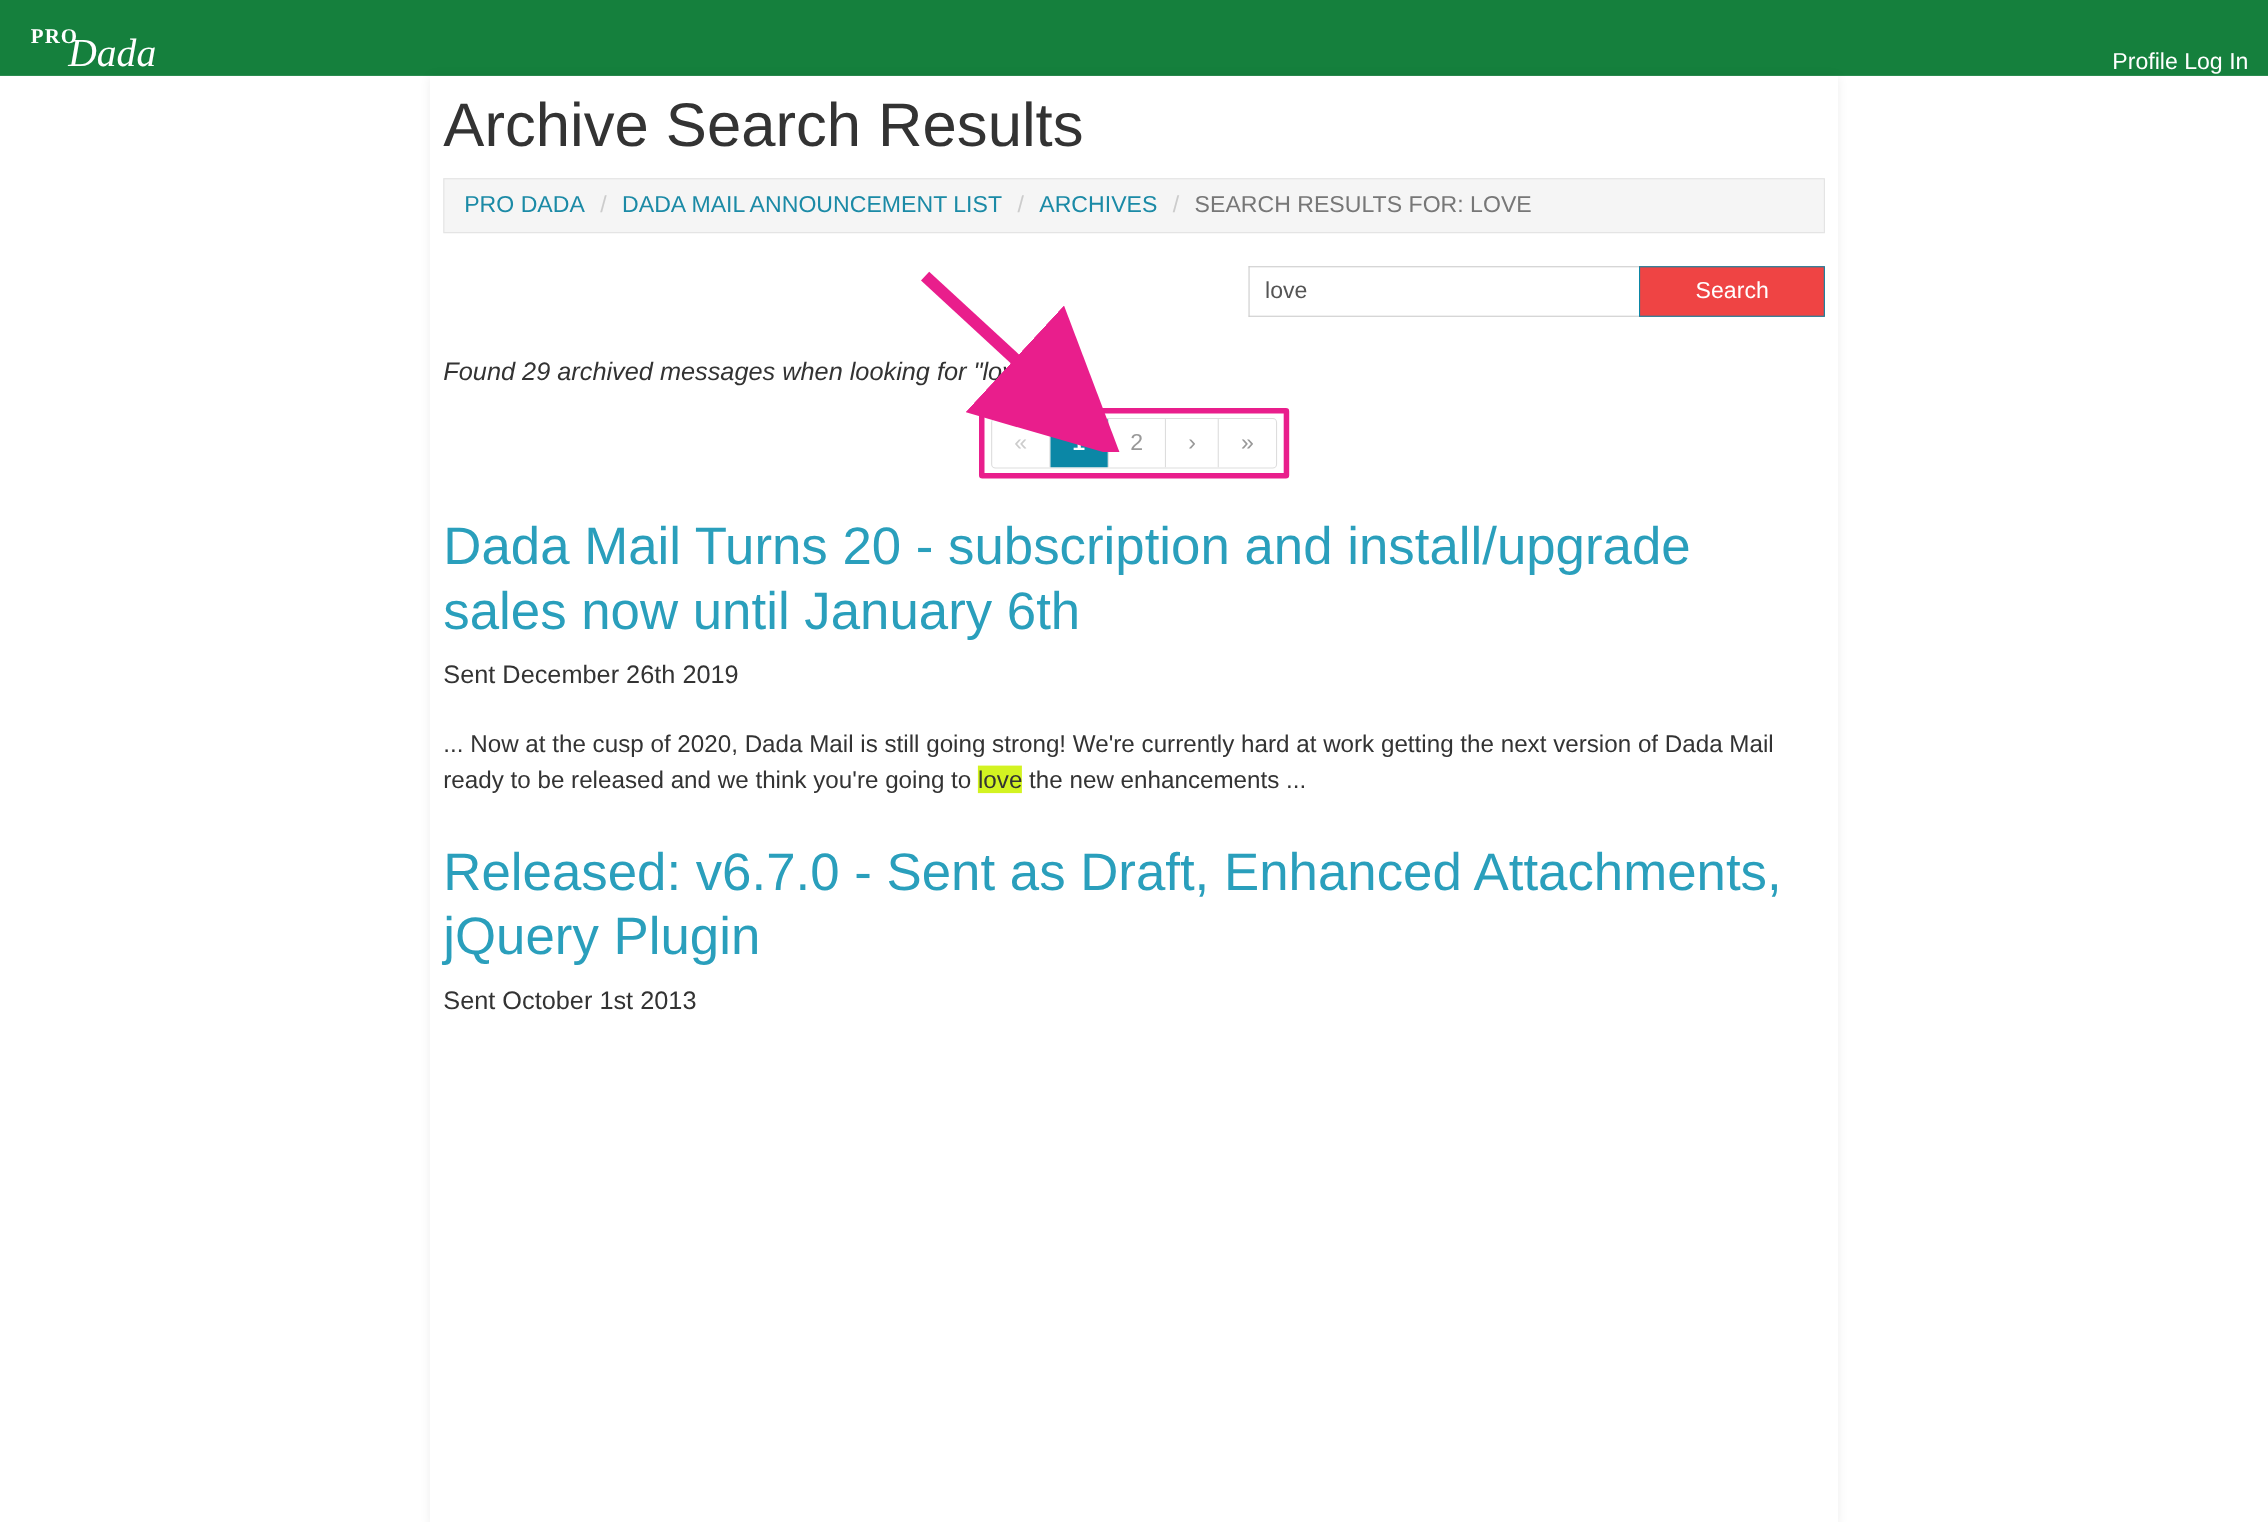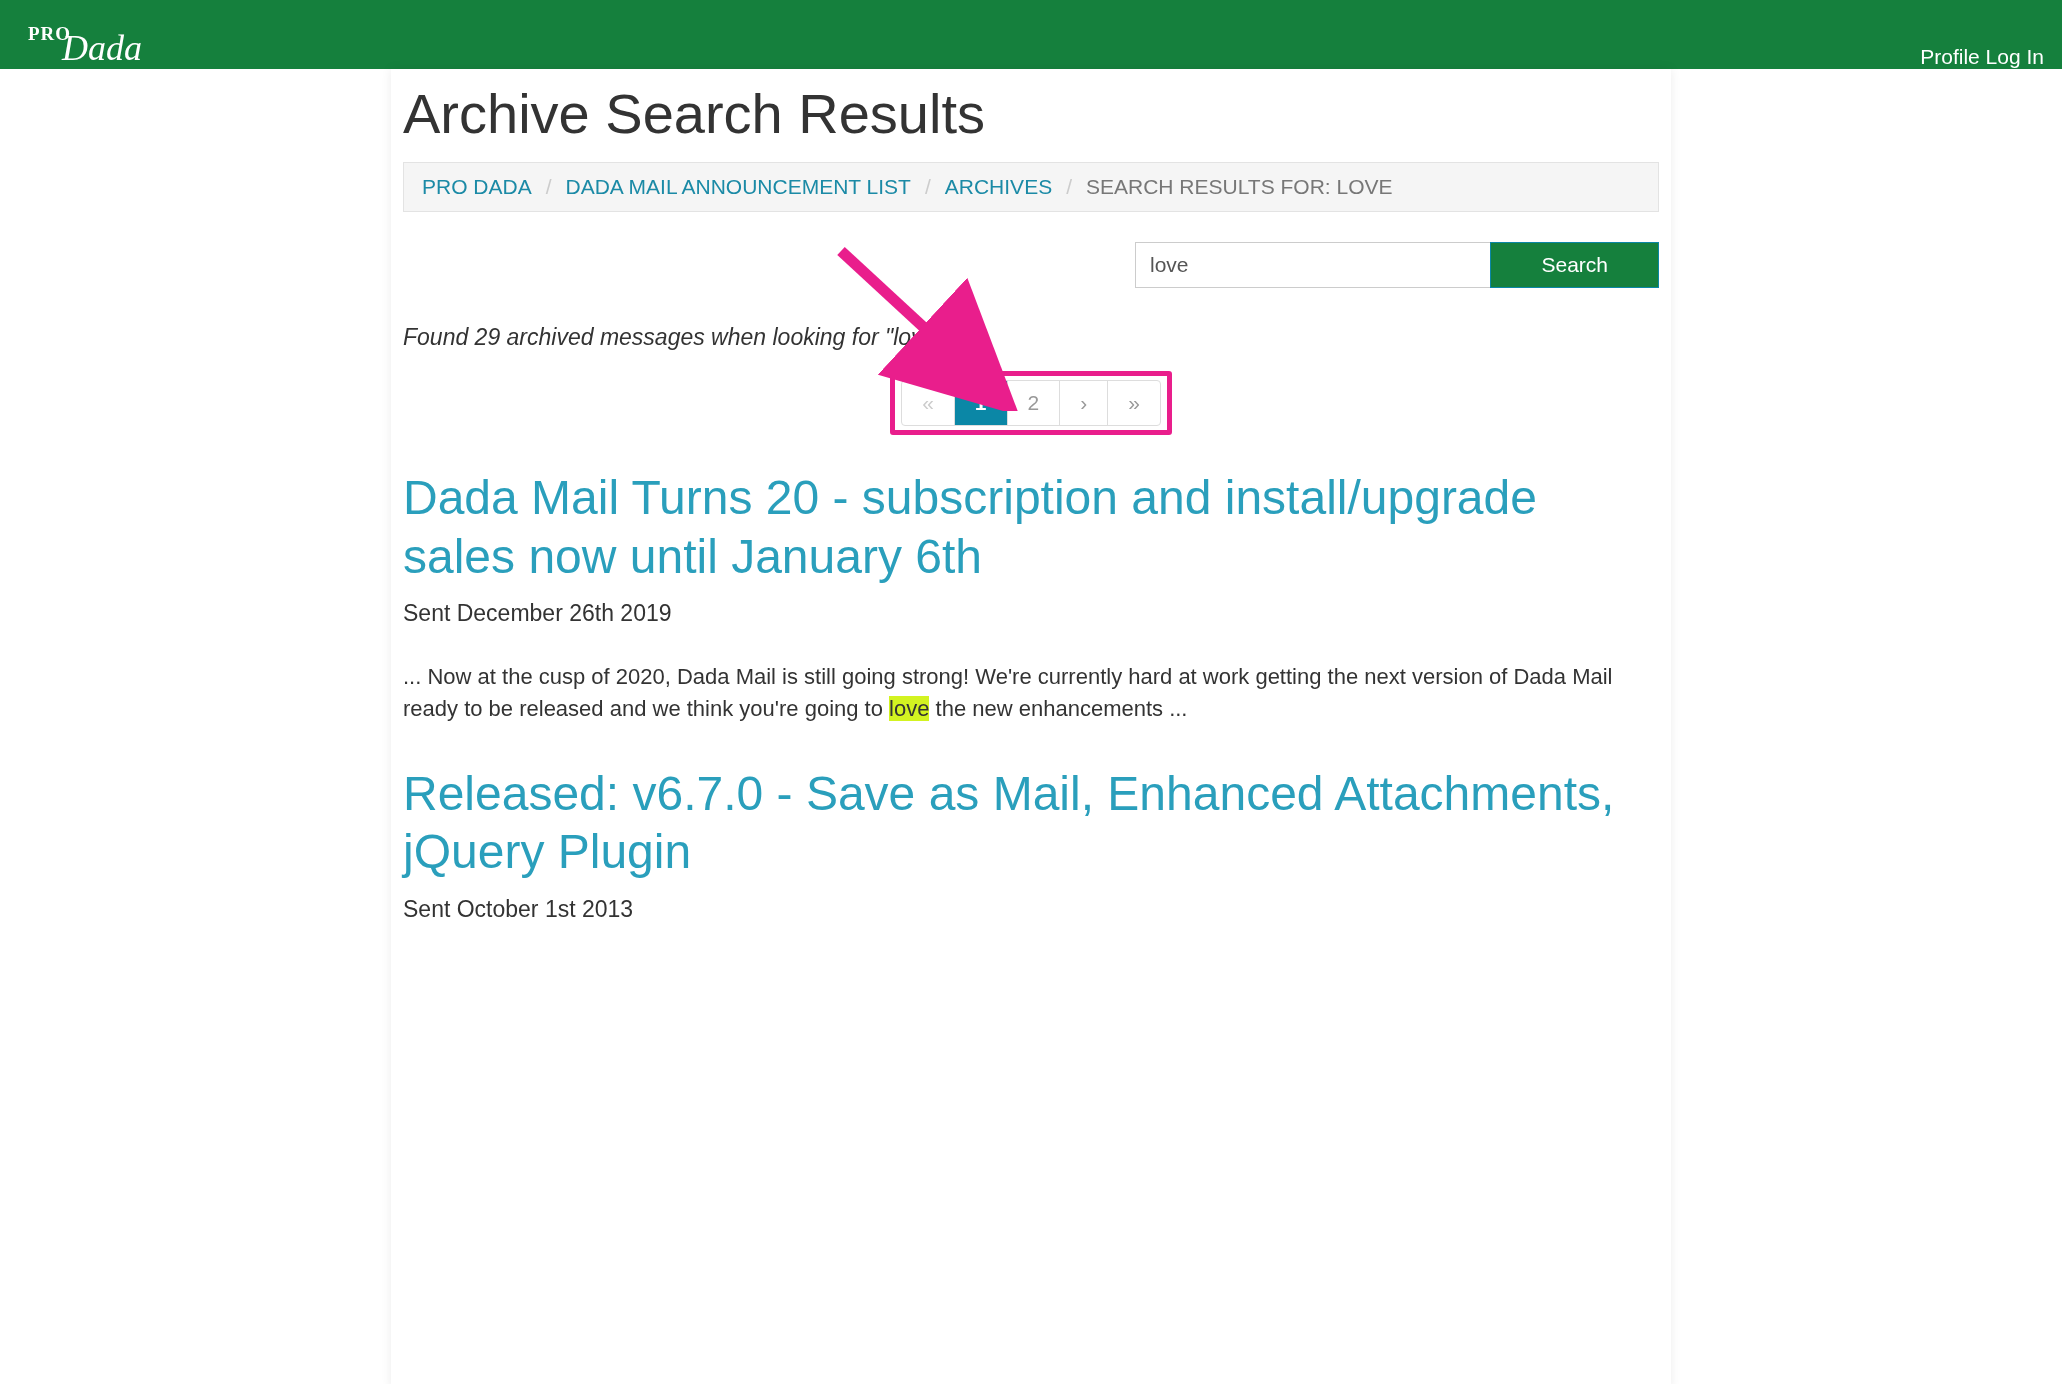--- a/index.html
+++ b/index.html
@@ -91,21 +91,21 @@
     flex: 1;
     border: 1px solid #ccc;
     border-right: none;
     padding: 10px 14px;
     font-size: 21px;
     color: #555;
     outline: none;
     border-radius: 0;
   }
   .search-button {
-    background: #15803d;
+    background: #ef4444;
     color: #fff;
     border: 1px solid #0b87a6;
     padding: 10px 50px;
     font-size: 21px;
     cursor: pointer;
   }
   .found-line {
     font-style: italic;
     font-size: 23px;
     margin-bottom: 20px;
@@ -244,16 +244,16 @@
       </ul>
     </div>
   </div>
 
   <h2 class="result-title">Dada Mail Turns 20 - subscription and install/upgrade sales now until January 6th</h2>
   <p class="sent-line">Sent December 26th 2019</p>
   <p class="excerpt">
     <span>... Now at the cusp of 2020, Dada Mail is still going strong! We're currently hard at work getting the next version of Dada Mail ready to be released and we think you're going to </span><span class="highlight">love</span><span> the new enhancements ...</span>
   </p>
 
-  <h2 class="result-title">Released: v6.7.0 - Save as Mail, Enhanced Attachments, jQuery Plugin</h2>
+  <h2 class="result-title">Released: v6.7.0 - Sent as Draft, Enhanced Attachments, jQuery Plugin</h2>
   <p class="sent-line">Sent October 1st 2013</p>
 
 </div>
 
 </body></html>

